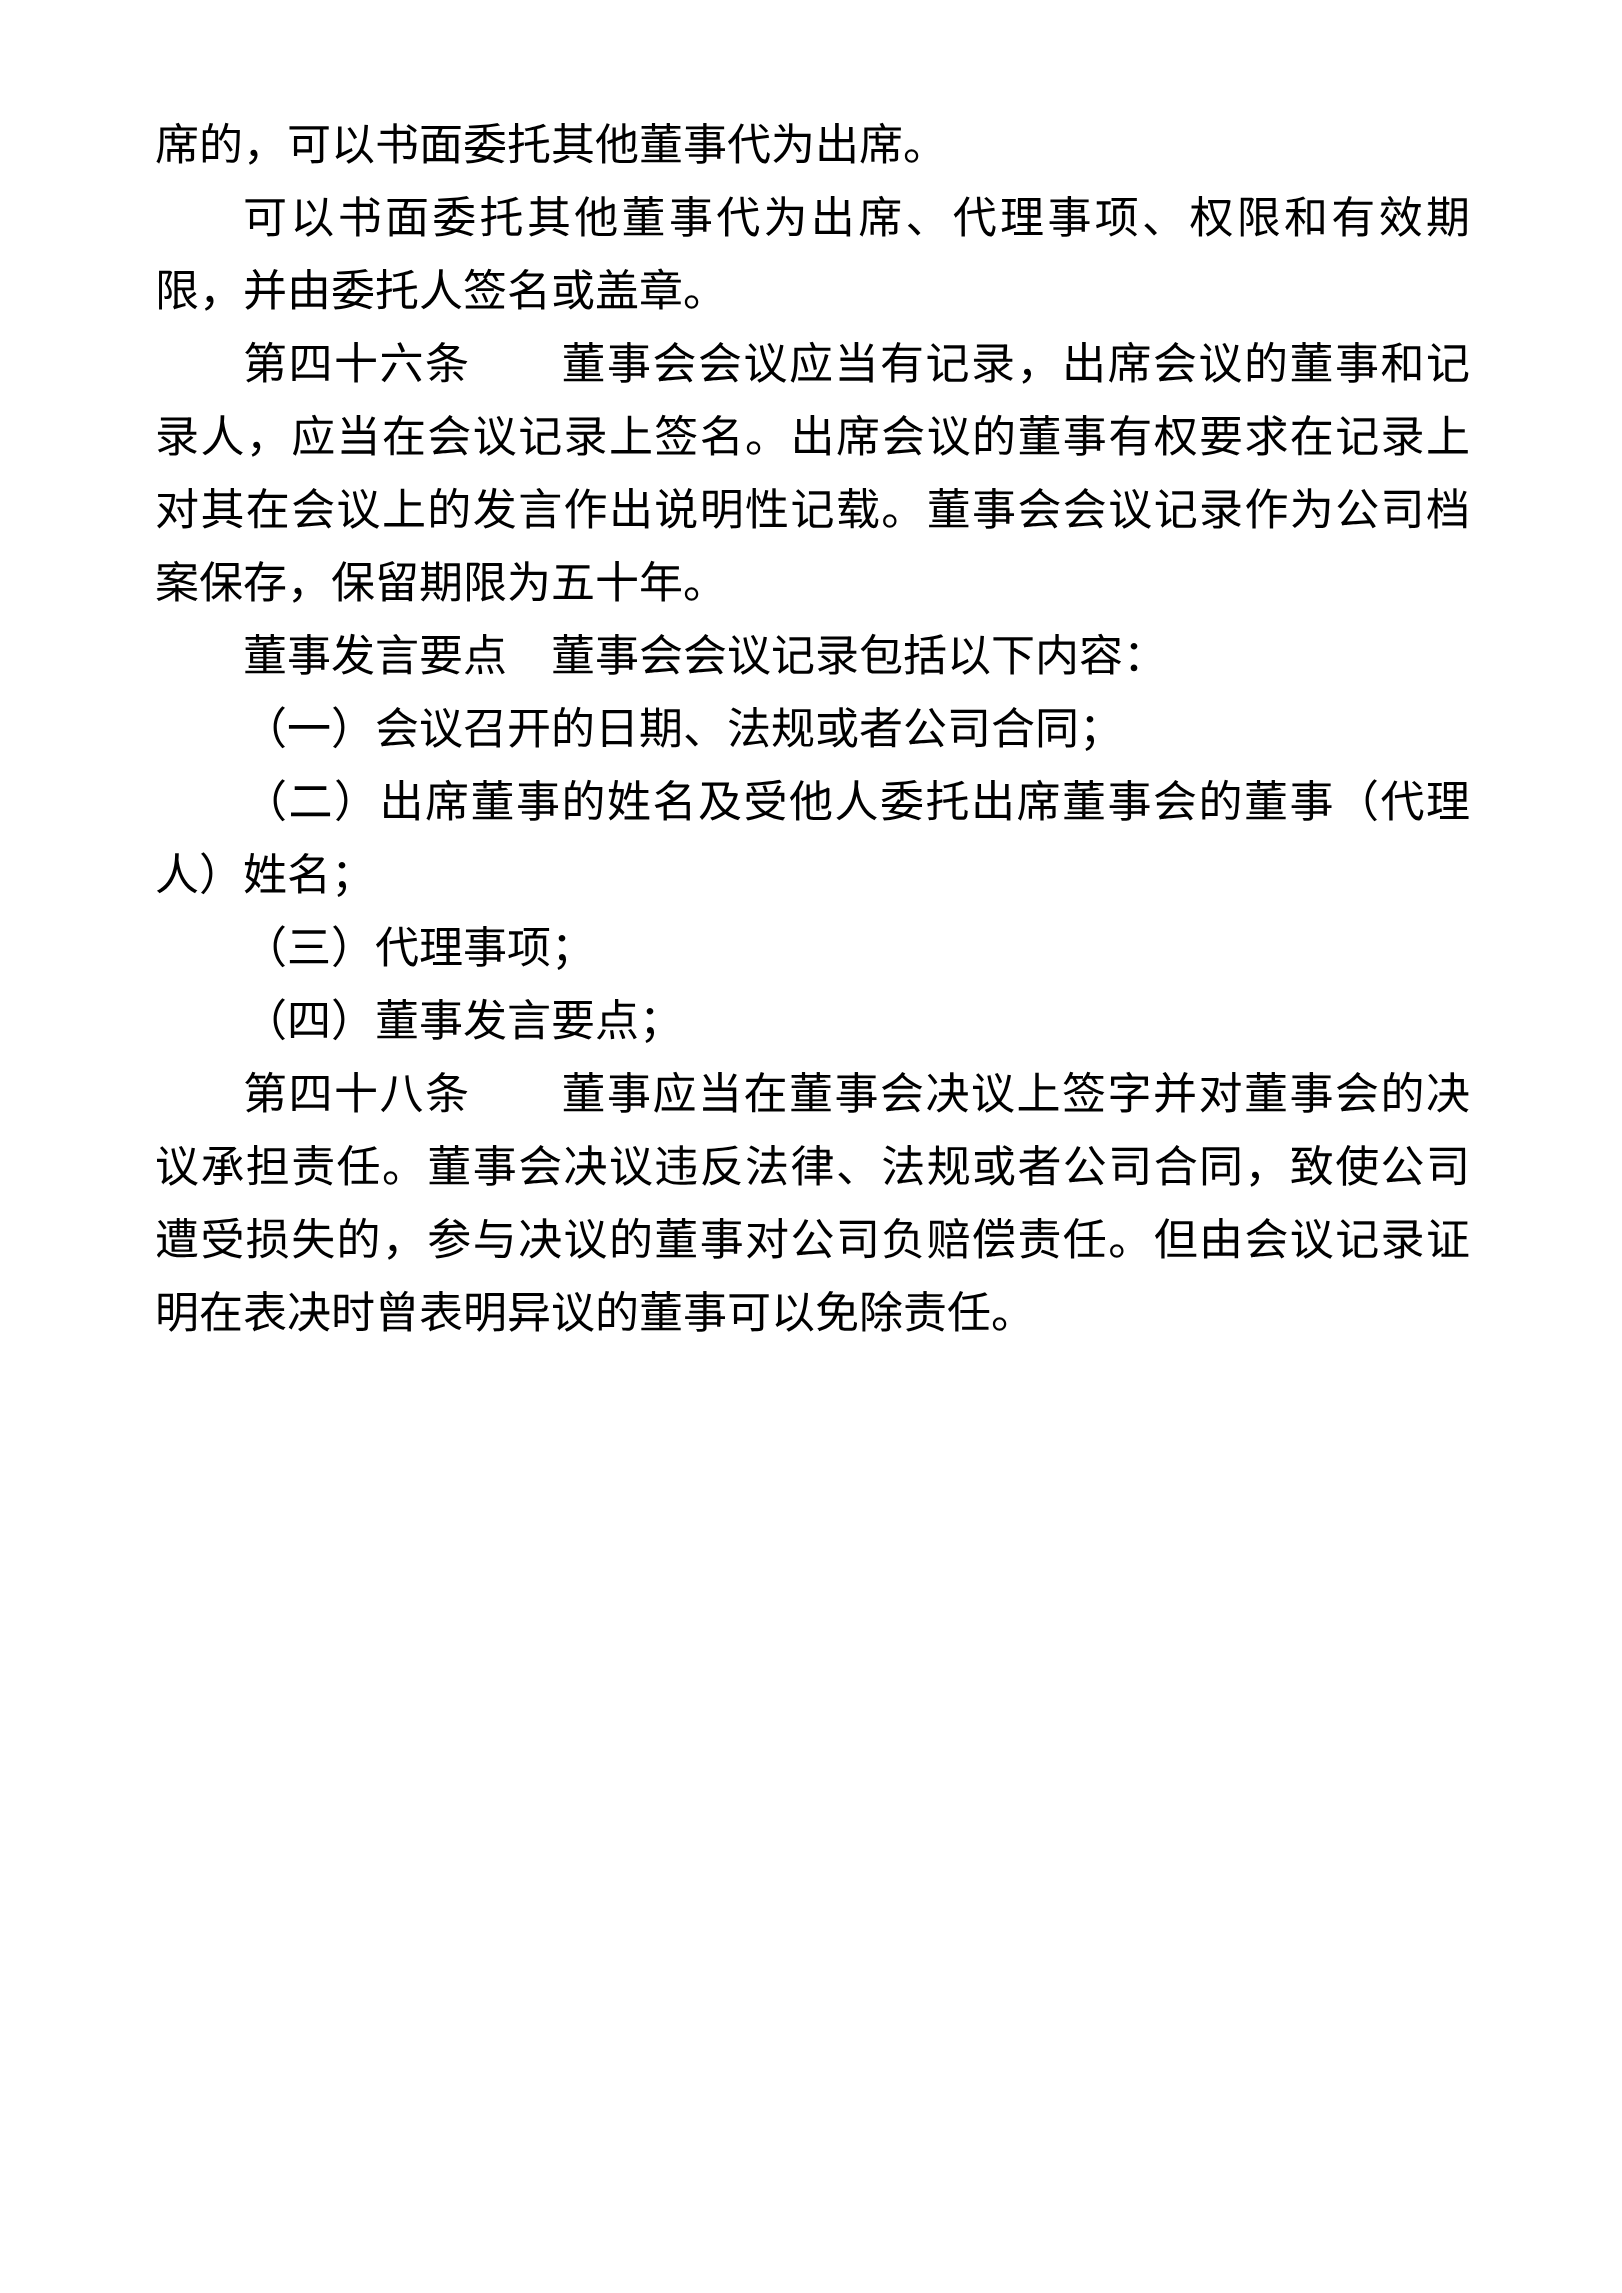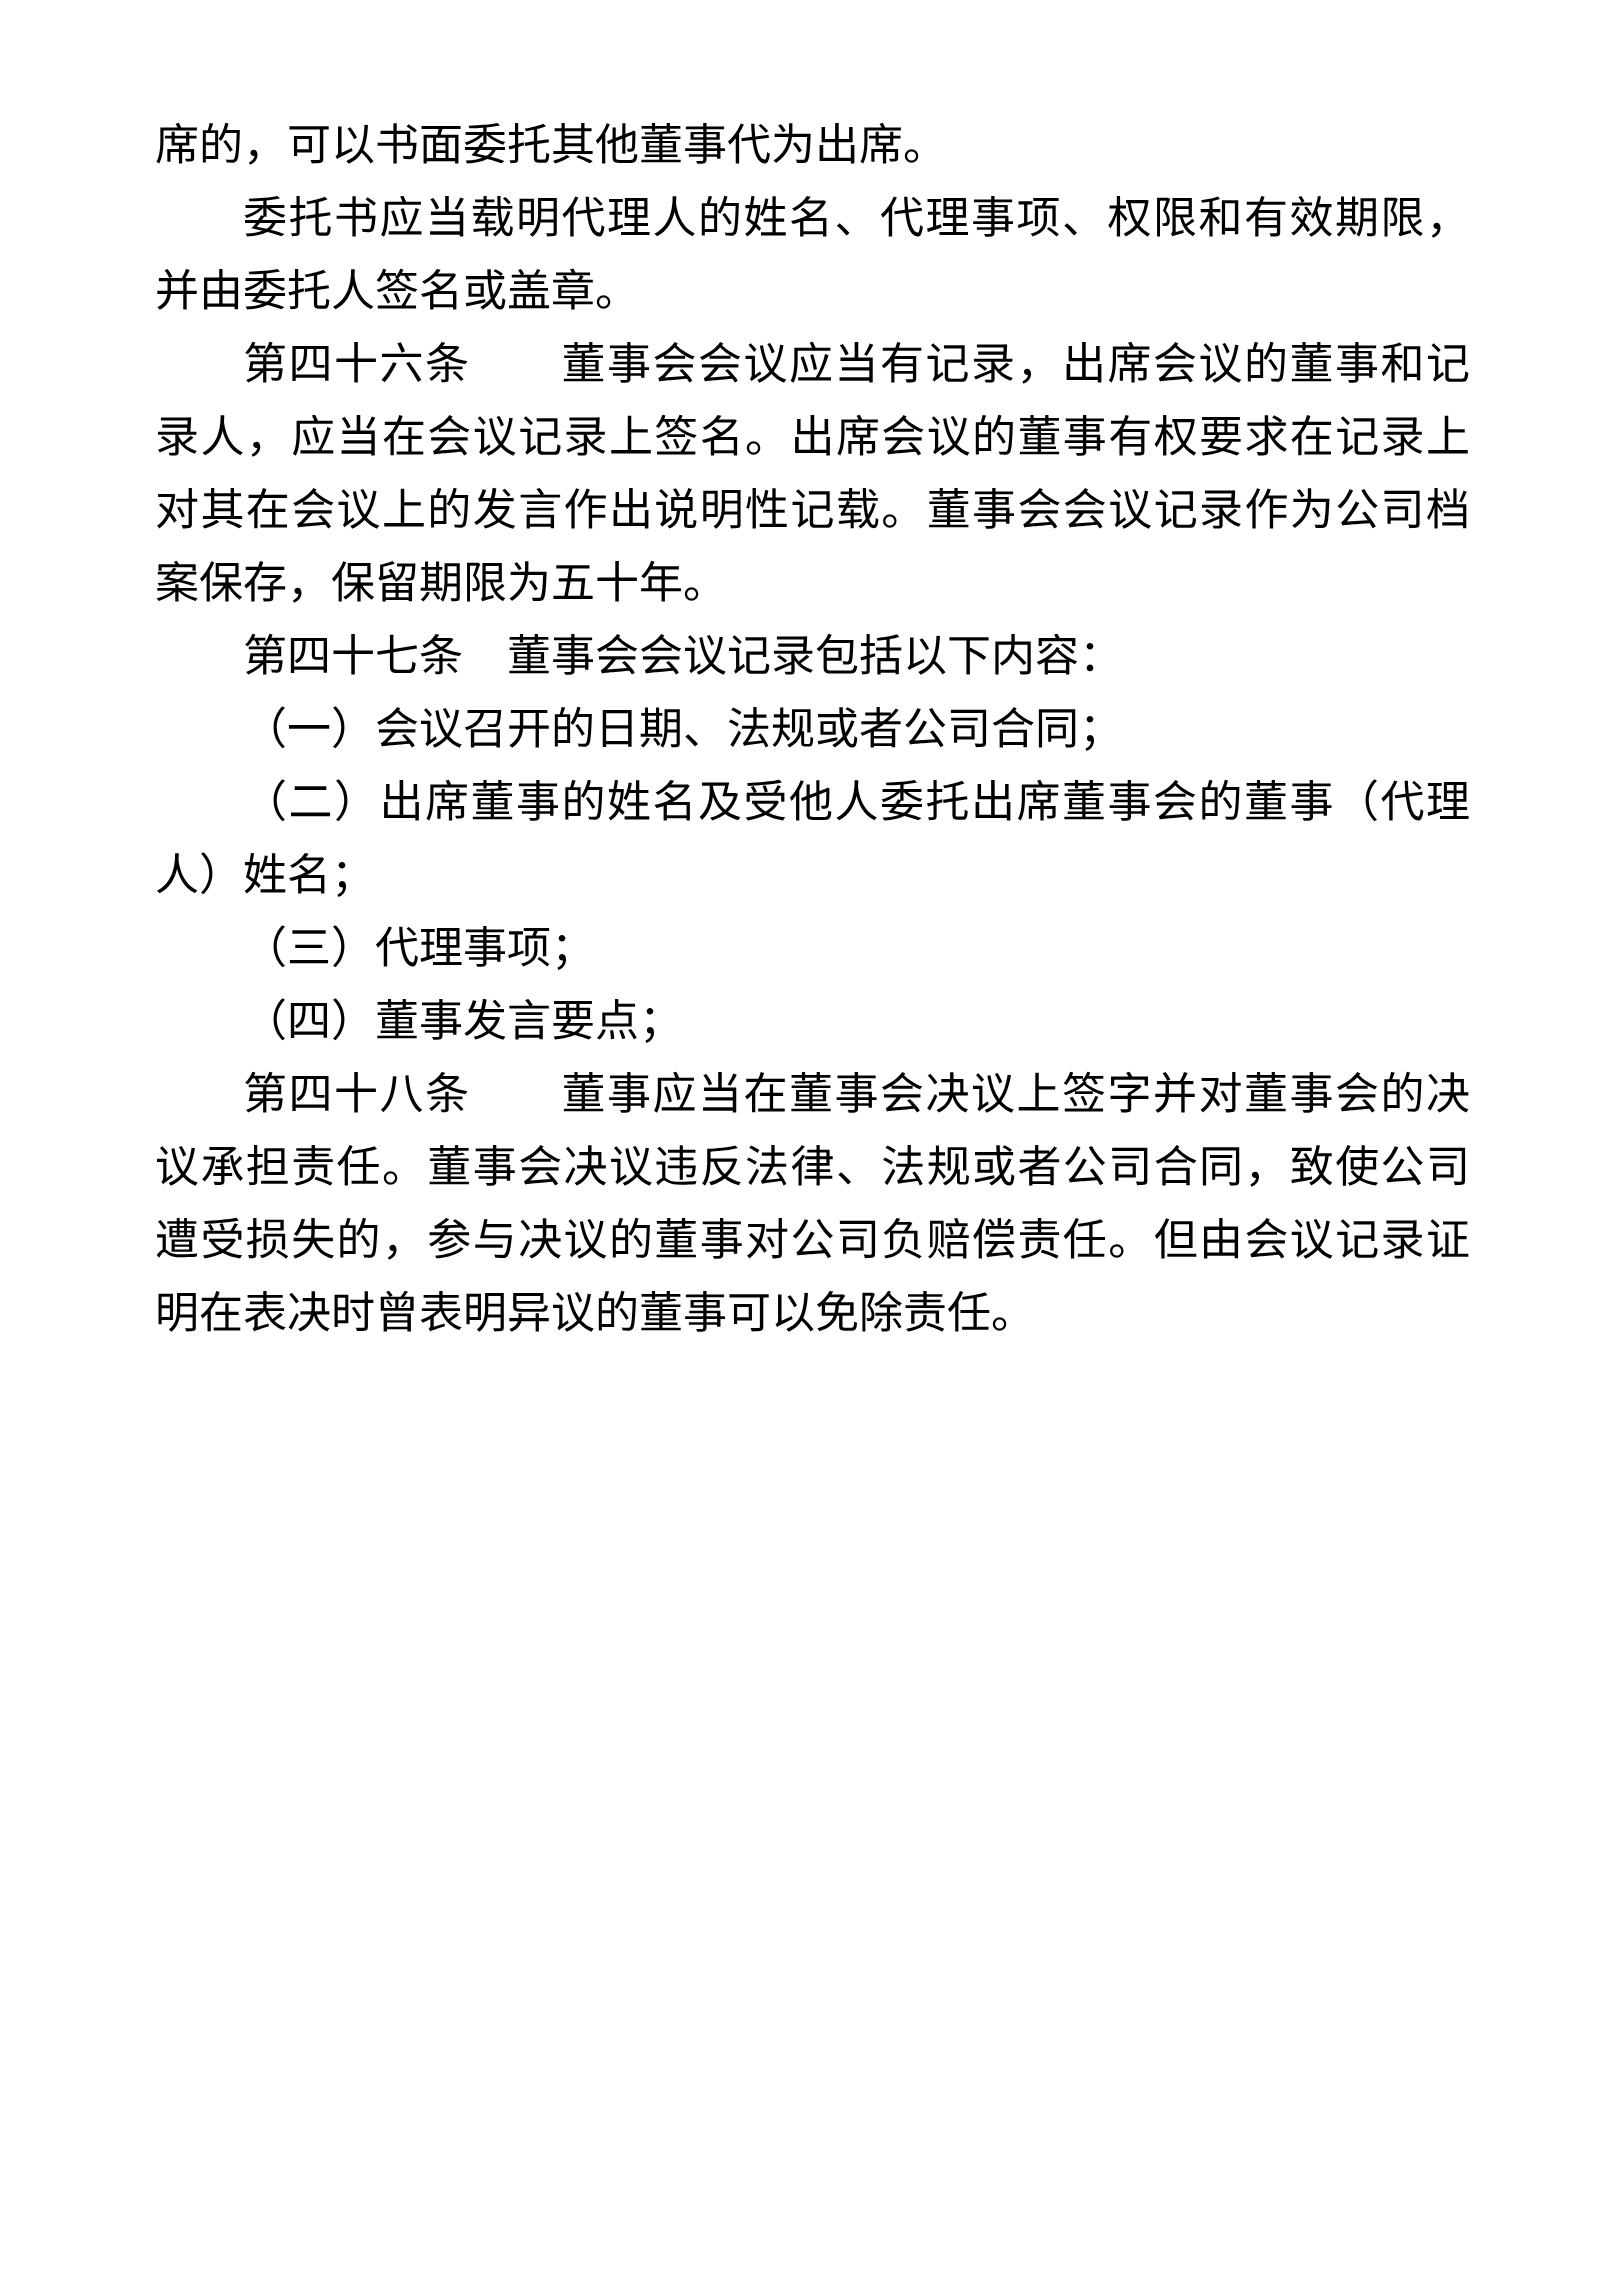--- a/index.html
+++ b/index.html
@@ -34,23 +34,23 @@
   .doc-body p.indent {
     text-indent: 2em;
   }
 </style>
 </head>
 <body>
 
 <div class="page">
   <div class="doc-body">
     <p>席的，可以书面委托其他董事代为出席。</p>
-    <p class="indent">委托书应当载明代理人的姓名、代理事项、权限和有效期限，并由委托人签名或盖章。</p>
+    <p class="indent">可以书面委托其他董事代为出席、代理事项、权限和有效期限，并由委托人签名或盖章。</p>
     <p class="indent">第四十六条　　董事会会议应当有记录，出席会议的董事和记录人，应当在会议记录上签名。出席会议的董事有权要求在记录上对其在会议上的发言作出说明性记载。董事会会议记录作为公司档案保存，保留期限为五十年。</p>
-    <p class="indent">第四十七条　董事会会议记录包括以下内容：</p>
+    <p class="indent">董事发言要点　董事会会议记录包括以下内容：</p>
     <p class="indent">（一）会议召开的日期、法规或者公司合同；</p>
     <p class="indent">（二）出席董事的姓名及受他人委托出席董事会的董事（代理人）姓名；</p>
     <p class="indent">（三）代理事项；</p>
     <p class="indent">（四）董事发言要点；</p>
     <p class="indent">第四十八条　　董事应当在董事会决议上签字并对董事会的决议承担责任。董事会决议违反法律、法规或者公司合同，致使公司遭受损失的，参与决议的董事对公司负赔偿责任。但由会议记录证明在表决时曾表明异议的董事可以免除责任。</p>
   </div>
 </div>
 
 
 </body></html>

